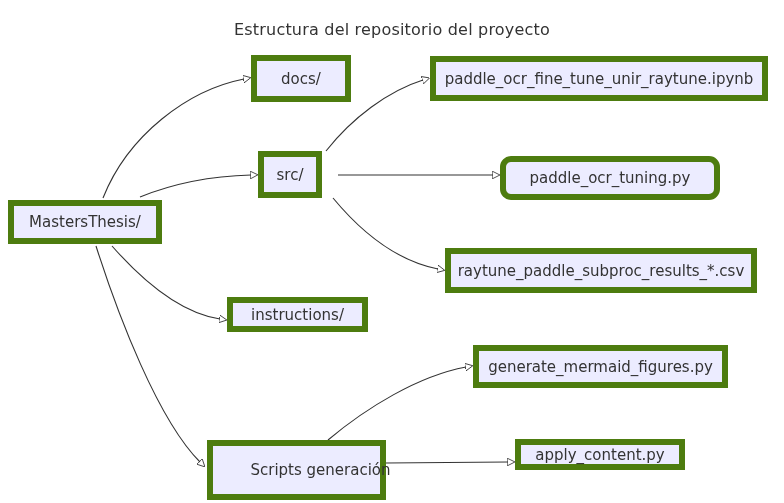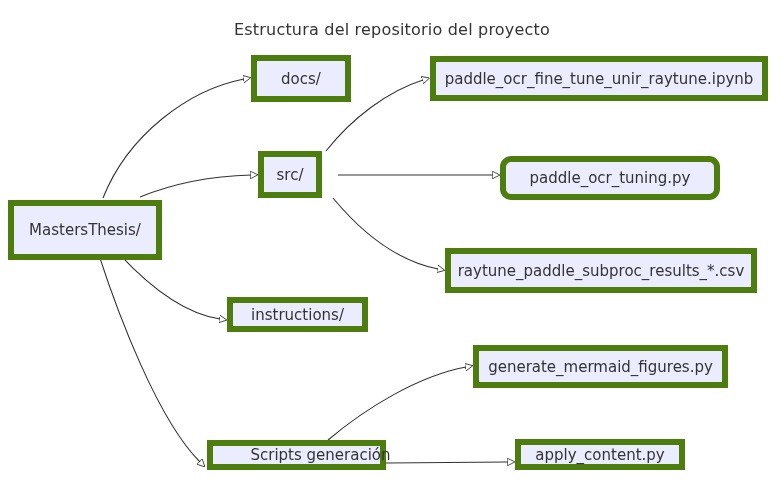--- a/index.html
+++ b/index.html
@@ -59,33 +59,33 @@
     <path d="M 140,197 C 172,184 212,176 251,175" marker-end="url(#arrow)"></path>
     <path d="M 112,246 C 142,280 180,313 220,319" marker-end="url(#arrow)"></path>
     <path d="M 96,246 C 118,315 158,420 200,462" marker-end="url(#arrow)"></path>
     <path d="M 326,151 C 352,118 388,91 423,80" marker-end="url(#arrow)"></path>
     <path d="M 338,175 L 493,175" marker-end="url(#arrow)"></path>
     <path d="M 333,198 C 362,233 398,261 438,269" marker-end="url(#arrow)"></path>
     <path d="M 328,440 C 366,408 418,376 466,367" marker-end="url(#arrow)"></path>
     <path d="M 386,463 L 508,462" marker-end="url(#arrow)"></path>
   </svg>
 
-  <div class="node" style="left:8px;   top:200px; width:154px; height:60px;">MastersThesis/</div>
+  <div class="node" style="left:8px;   top:200px; width:154px; height:44px;">MastersThesis/</div>
 
   <div class="node" style="left:251px; top:55px;  width:100px; height:47px;">docs/</div>
 
   <div class="node" style="left:430px; top:56px;  width:338px; height:45px;text-align:right;">paddle_ocr_fine_tune_unir_raytune.ipynb</div>
 
   <div class="node" style="left:258px; top:151px; width:64px;  height:47px;">src/</div>
 
   <div class="node" style="left:500px; top:156px; width:220px; height:44px;border-radius:11px;">paddle_ocr_tuning.py</div>
 
   <div class="node" style="left:445px; top:248px; width:312px; height:45px;text-align:right;">raytune_paddle_subproc_results_*.csv</div>
 
   <div class="node" style="left:227px; top:297px; width:141px; height:35px;">instructions/</div>
 
   <div class="node" style="left:473px; top:345px; width:255px; height:43px;">generate_mermaid_figures.py</div>
 
-  <div class="node" style="left:207px; top:440px; width:179px; height:30px;padding-left:48px;">Scripts generación</div>
+  <div class="node" style="left:207px; top:440px; width:179px; height:60px;padding-left:48px;">Scripts generación</div>
 
   <div class="node" style="left:515px; top:439px; width:170px; height:31px;">apply_content.py</div>
 
 </div>
 
 </body></html>

